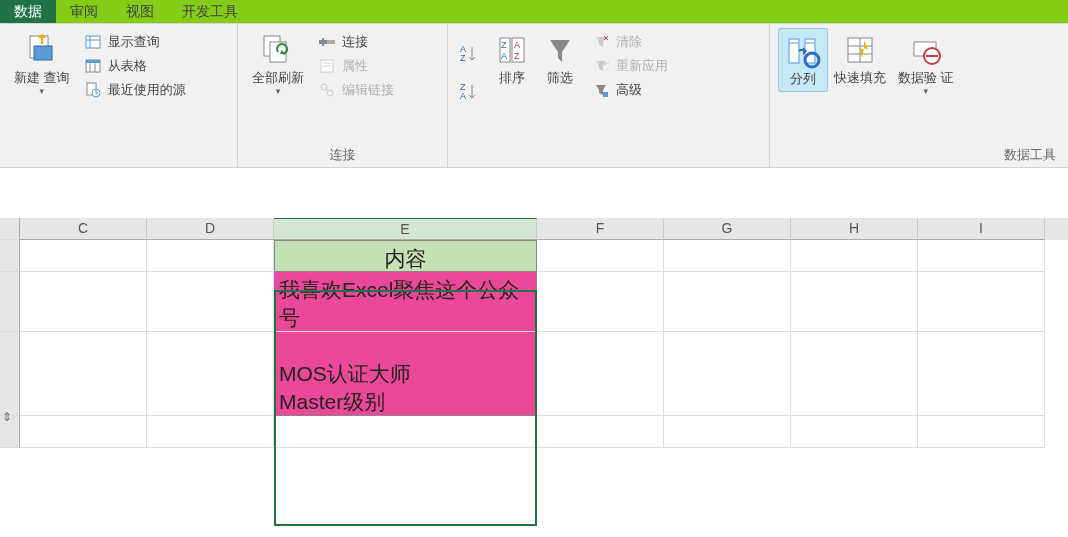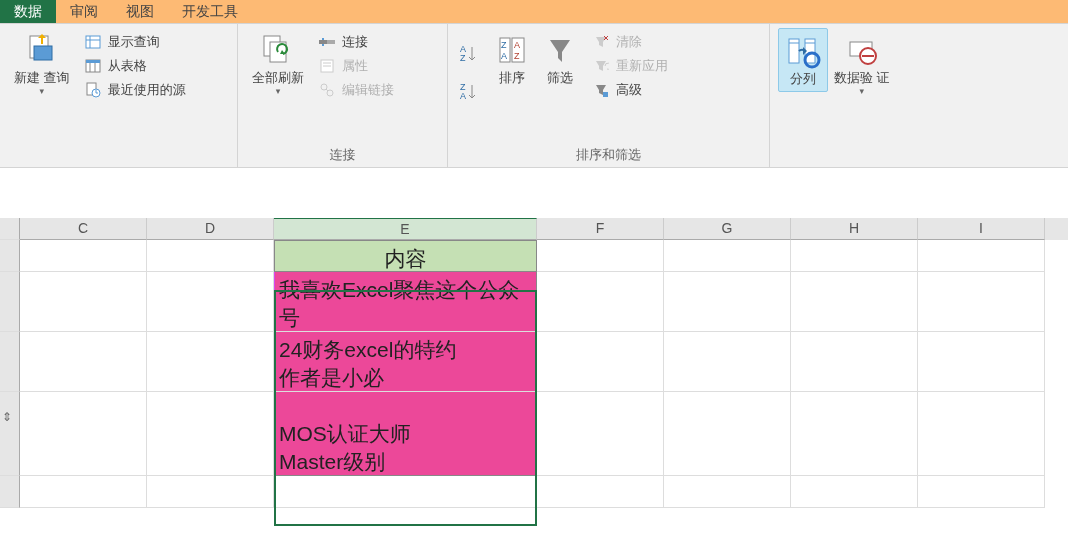--- a/index.html
+++ b/index.html
@@ -8,21 +8,21 @@
   font-size: 14px;
   background: #fff;
   width: 1068px;
   height: 537px;
   overflow: hidden;
   position: relative;
 }
 .tabs {
   display: flex;
   height: 24px;
-  background: #fdba74;
+  background: #84cc16;
   border-bottom: 1px solid #d4d4d4;
 }
 .tab {
   padding: 3px 14px;
   font-size: 14px;
   color: #444;
   cursor: pointer;
   display: flex;
   align-items: center;
 }
@@ -330,21 +330,20 @@
           <span class="ico16">
               <svg width="16" height="16">
                 <path d="M3 3 L13 3 L10 8 L10 13 L6 11 L6 8 Z" fill="#888"></path>
                 <rect x="10" y="10" width="5" height="5" fill="#5b9bd5"></rect>
               </svg>
             </span>
           <span>高级</span>
         </div>
       </div>
     </div>
-    <div class="group-label">排序和筛选</div>
   </div>
 
   <div class="group" style="flex:1;border-right:none">
     <div class="group-body">
       <div class="vbtn highlight">
         <div class="ico">
           <svg width="36" height="36">
               <rect x="4" y="6" width="10" height="24" fill="#fff" stroke="#5b9bd5"></rect>
               <rect x="20" y="6" width="10" height="24" fill="#fff" stroke="#5b9bd5"></rect>
               <line x1="4" y1="10" x2="14" y2="10" stroke="#5b9bd5"></line>
@@ -352,30 +351,43 @@
               <path d="M14 18 A4 4 0 0 1 20 18" fill="none" stroke="#2e6ca4" stroke-width="2"></path>
               <path d="M18 14 L22 18 L18 22 Z" fill="#2e6ca4"></path>
               <circle cx="27" cy="27" r="7" fill="none" stroke="#2a6fc9" stroke-width="3"></circle>
             </svg>
         </div>
         <div class="lbl">分列</div>
       </div>
       <div class="vbtn">
         <div class="ico">
           <svg width="36" height="36">
+              <rect x="6" y="6" width="24" height="24" fill="#fff" stroke="#888"></rect>
+              <line x1="6" y1="14" x2="30" y2="14" stroke="#888"></line>
+              <line x1="6" y1="22" x2="30" y2="22" stroke="#888"></line>
+              <line x1="18" y1="6" x2="18" y2="30" stroke="#888"></line>
+              <path d="M22 8 L26 18 L22 16 L20 26 L18 16 L22 18 Z" fill="#f0b000"></path>
+            </svg>
+        </div>
+        <div class="lbl">快速填充</div>
+      </div>
+      <div class="vbtn">
+        <div class="ico">
+          <svg width="36" height="36">
               <rect x="6" y="10" width="22" height="14" fill="#fff" stroke="#888"></rect>
               <circle cx="24" cy="24" r="8" fill="#fff" stroke="#c04040" stroke-width="2"></circle>
               <line x1="18" y1="24" x2="30" y2="24" stroke="#c04040" stroke-width="2"></line>
             </svg>
         </div>
         <div class="lbl">数据验
 证</div>
         <div class="drop">▾</div>
       </div>
     </div>
+    <div class="group-label" style="text-align:right;padding-right:4px">数据工具</div>
   </div>
 
 </div>
 
 <div class="grid-area">
   <div class="sort-indicator">⇕</div>
   <div class="colheads">
     <div class="rowhead"></div>
     <div class="colhead" style="width:127px">C</div>
     <div class="colhead" style="width:127px">D</div>
@@ -400,31 +412,20 @@
       <div class="rowhead"></div>
       <div class="cell" style="width:127px"></div>
       <div class="cell" style="width:127px"></div>
       <div class="cell data-cell" style="width:263px;white-space:pre-line">我喜欢Excel聚焦这个公众号
 更喜欢Excel</div>
       <div class="cell" style="width:127px"></div>
       <div class="cell" style="width:127px"></div>
       <div class="cell" style="width:127px"></div>
       <div class="cell" style="width:127px"></div>
     </div>
-    <div class="row" style="height:60px">
-      <div class="rowhead"></div>
-      <div class="cell" style="width:127px"></div>
-      <div class="cell" style="width:127px"></div>
-      <div class="cell data-cell" style="width:263px;white-space:pre-line">24财务excel的特约
-作者是小必</div>
-      <div class="cell" style="width:127px"></div>
-      <div class="cell" style="width:127px"></div>
-      <div class="cell" style="width:127px"></div>
-      <div class="cell" style="width:127px"></div>
-    </div>
     <div class="row" style="height:84px">
       <div class="rowhead"></div>
       <div class="cell" style="width:127px"></div>
       <div class="cell" style="width:127px"></div>
       <div class="cell data-cell last" style="width:263px;white-space:pre-line">
 MOS认证大师
 Master级别</div>
       <div class="cell" style="width:127px"></div>
       <div class="cell" style="width:127px"></div>
       <div class="cell" style="width:127px"></div>

